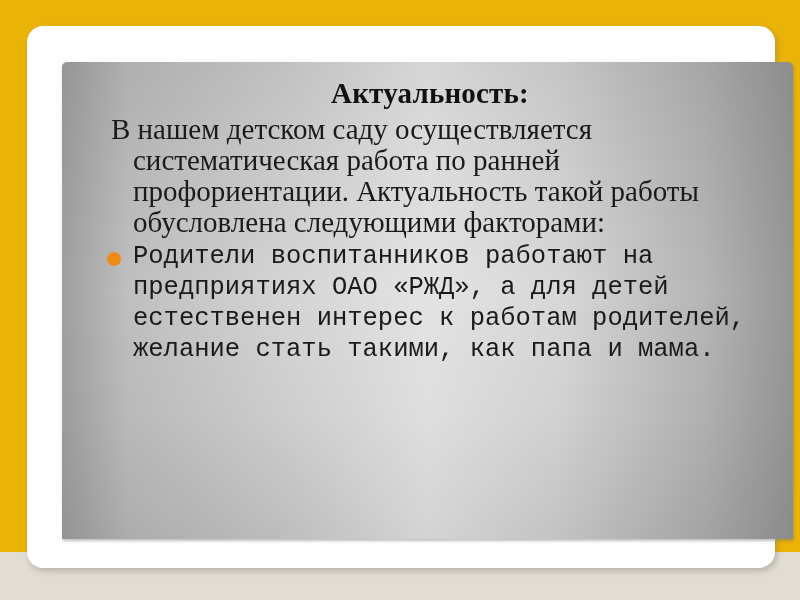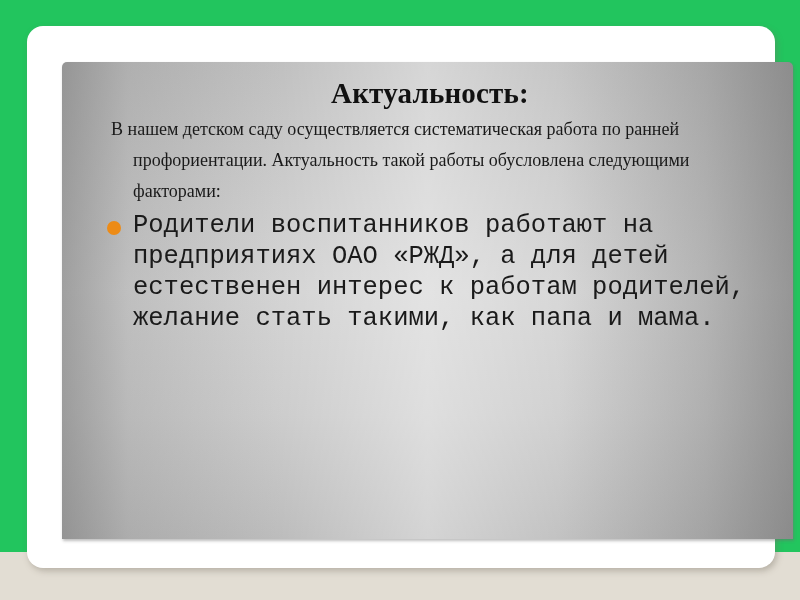--- a/index.html
+++ b/index.html
@@ -12,21 +12,21 @@
     height: 600px;
     overflow: hidden;
     background: #e2ddd3;
     font-family: "Liberation Serif", "DejaVu Serif", serif;
   }
 
   .slide {
     position: relative;
     width: 800px;
     height: 552px;
-    background: #22c55e;
+    background: #eab308;
   }
 
   
   .card {
     position: absolute;
     left: 27px;
     top: 26px;
     width: 748px;
     height: 542px;
     background: #ffffff;
@@ -76,21 +76,21 @@
     font-weight: bold;
     font-size: 29px;
     line-height: 34px;
     color: #111111;
     text-align: center;
     letter-spacing: 0.2px;
     margin: 0 0 4px 0;
   }
 
   .intro-paragraph {
-    font-size: 18px;
+    font-size: 29px;
     line-height: 31px;
     color: #1a1a1a;
     margin: 0 0 3px 0;
     padding-left: 48px;
     text-indent: -22px;
     padding-right: 14px;
     font-family: Liberation Serif, serif;
   }
 
   .bullet-list {

